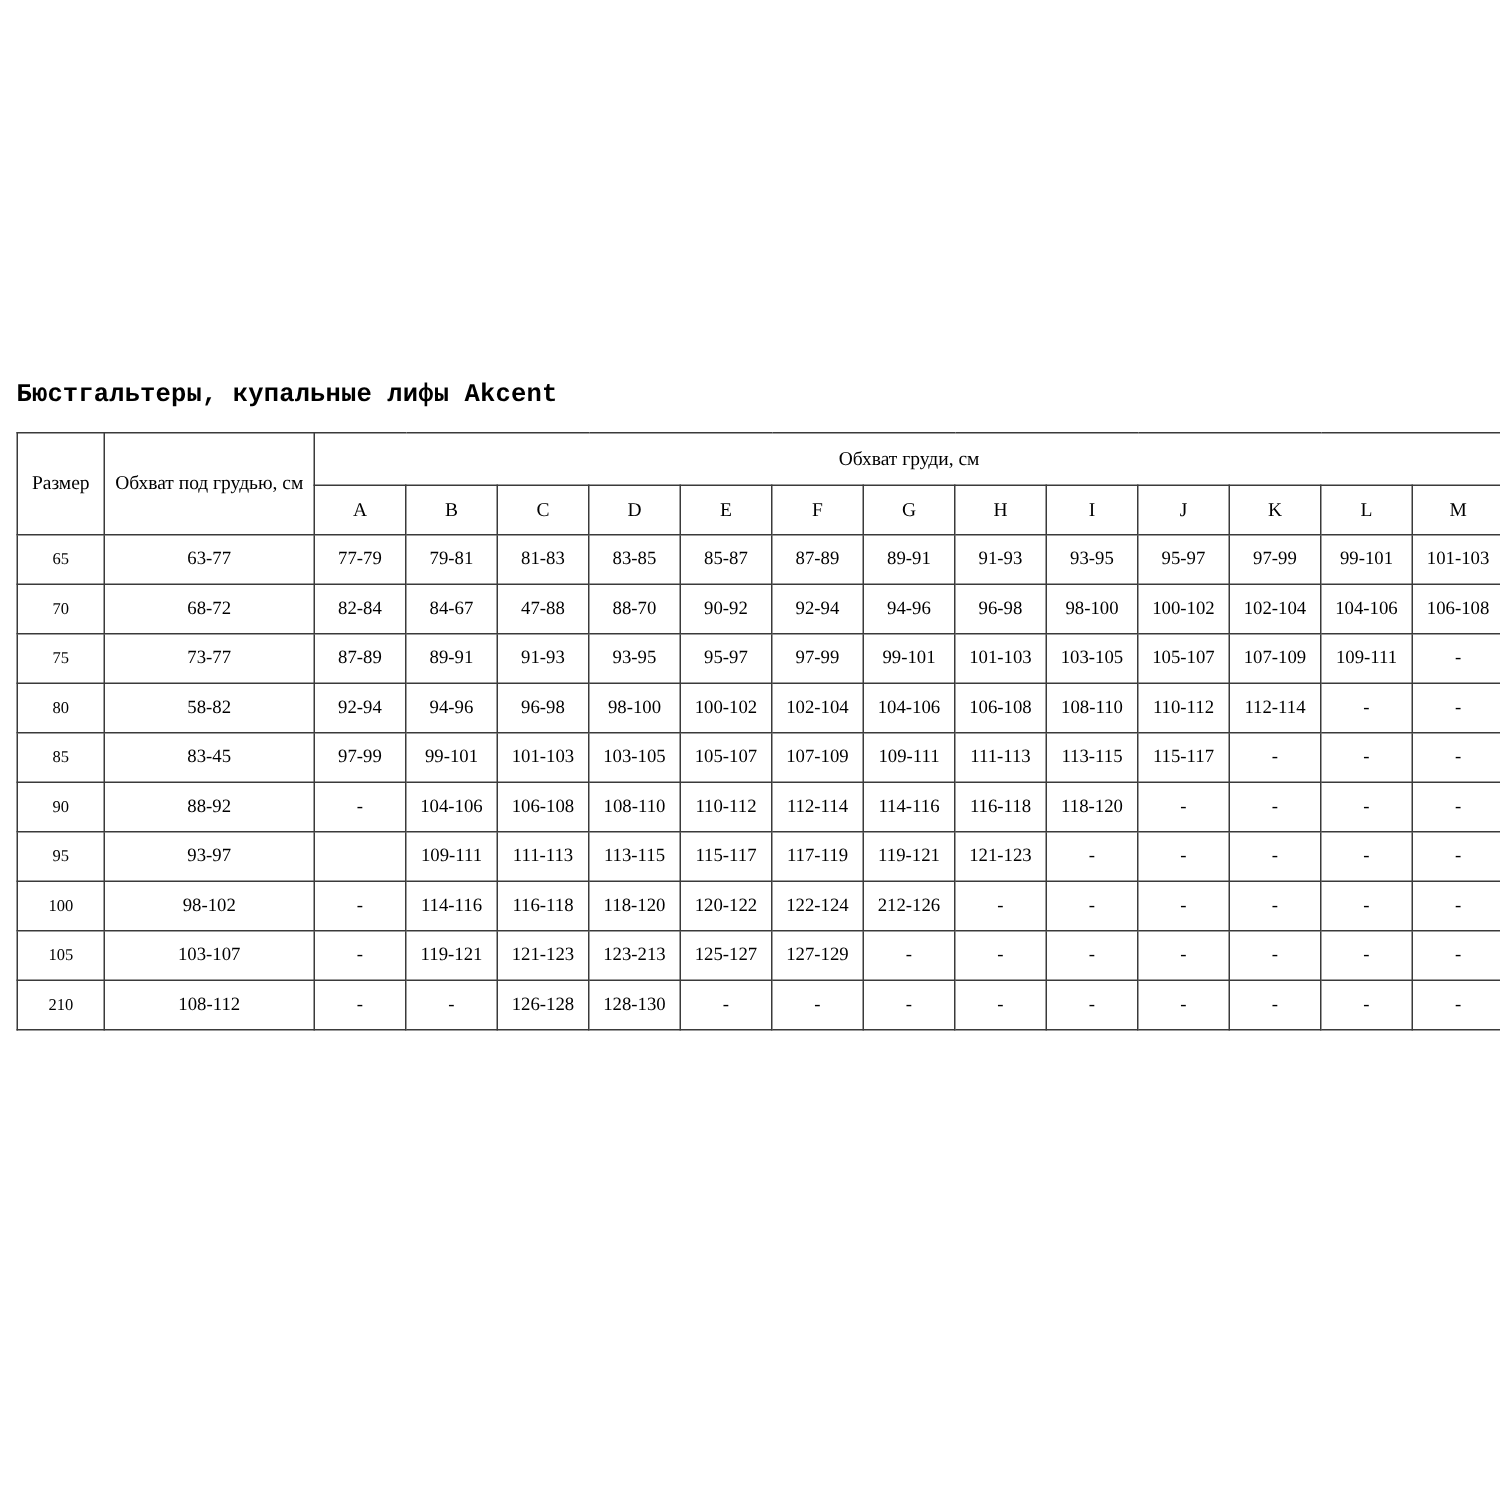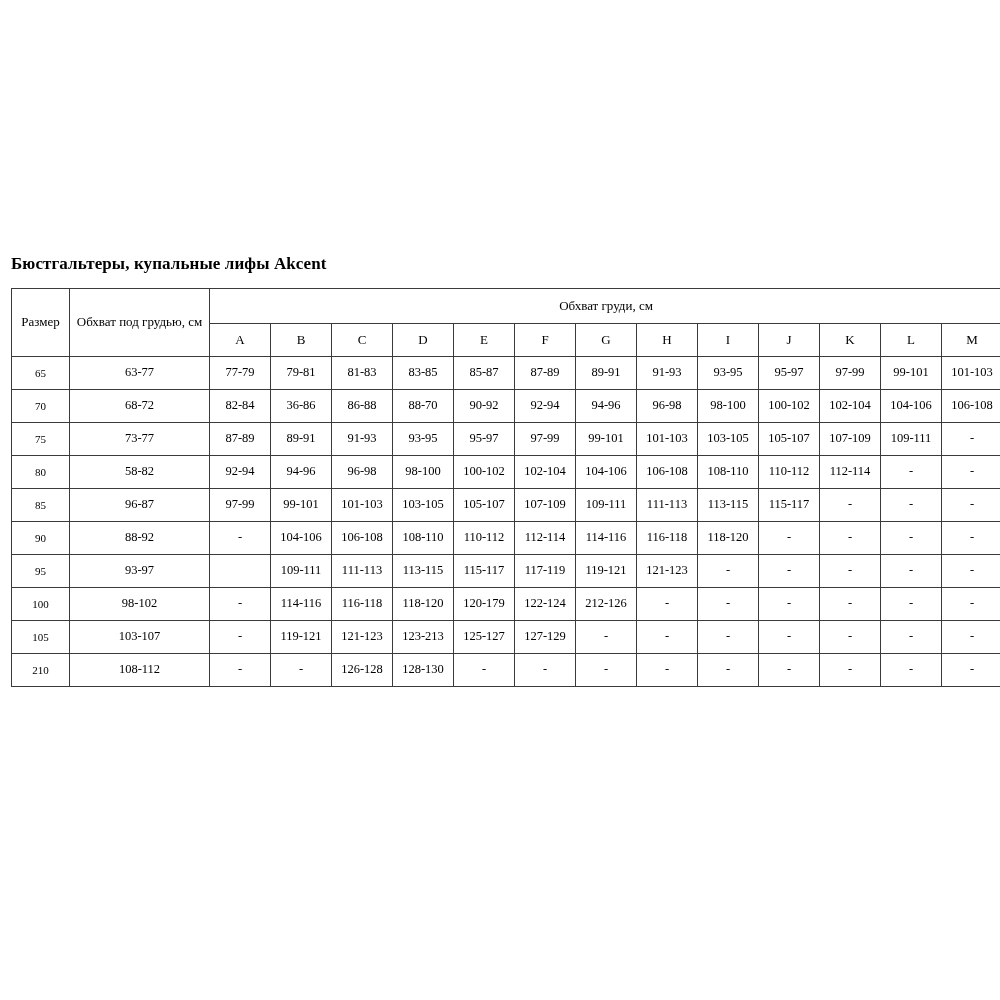--- a/index.html
+++ b/index.html
@@ -16,21 +16,21 @@
   .page {
     position: relative;
     width: 1000px;
     height: 1000px;
     box-sizing: border-box;
   }
   .title {
     position: absolute;
     left: 11px;
     top: 254px;
-    font-family: Liberation Serif, serif;
+    font-family: Liberation Mono, monospace;
     font-size: 17px;
     font-weight: bold;
     letter-spacing: 0.1px;
     white-space: nowrap;
   }
   .table-wrap {
     position: absolute;
     left: 11px;
     top: 288px;
     width: 978px;
@@ -139,22 +139,22 @@
           <td class="cell">93-95</td>
           <td class="cell">95-97</td>
           <td class="cell">97-99</td>
           <td class="cell">99-101</td>
           <td class="cell">101-103</td>
         </tr>
         <tr>
           <td class="cell size-cell">70</td>
           <td class="cell">68-72</td>
           <td class="cell">82-84</td>
-          <td class="cell">36-86</td>
-          <td class="cell">86-88</td>
+          <td class="cell">84-67</td>
+          <td class="cell">47-88</td>
           <td class="cell">88-70</td>
           <td class="cell">90-92</td>
           <td class="cell">92-94</td>
           <td class="cell">94-96</td>
           <td class="cell">96-98</td>
           <td class="cell">98-100</td>
           <td class="cell">100-102</td>
           <td class="cell">102-104</td>
           <td class="cell">104-106</td>
           <td class="cell">106-108</td>
@@ -188,21 +188,21 @@
           <td class="cell">104-106</td>
           <td class="cell">106-108</td>
           <td class="cell">108-110</td>
           <td class="cell">110-112</td>
           <td class="cell">112-114</td>
           <td class="cell">-</td>
           <td class="cell">-</td>
         </tr>
         <tr>
           <td class="cell size-cell">85</td>
-          <td class="cell">96-87</td>
+          <td class="cell">83-45</td>
           <td class="cell">97-99</td>
           <td class="cell">99-101</td>
           <td class="cell">101-103</td>
           <td class="cell">103-105</td>
           <td class="cell">105-107</td>
           <td class="cell">107-109</td>
           <td class="cell">109-111</td>
           <td class="cell">111-113</td>
           <td class="cell">113-115</td>
           <td class="cell">115-117</td>
@@ -244,21 +244,21 @@
           <td class="cell">-</td>
           <td class="cell">-</td>
         </tr>
         <tr>
           <td class="cell size-cell">100</td>
           <td class="cell">98-102</td>
           <td class="cell">-</td>
           <td class="cell">114-116</td>
           <td class="cell">116-118</td>
           <td class="cell">118-120</td>
-          <td class="cell">120-179</td>
+          <td class="cell">120-122</td>
           <td class="cell">122-124</td>
           <td class="cell">212-126</td>
           <td class="cell">-</td>
           <td class="cell">-</td>
           <td class="cell">-</td>
           <td class="cell">-</td>
           <td class="cell">-</td>
           <td class="cell">-</td>
         </tr>
         <tr>

